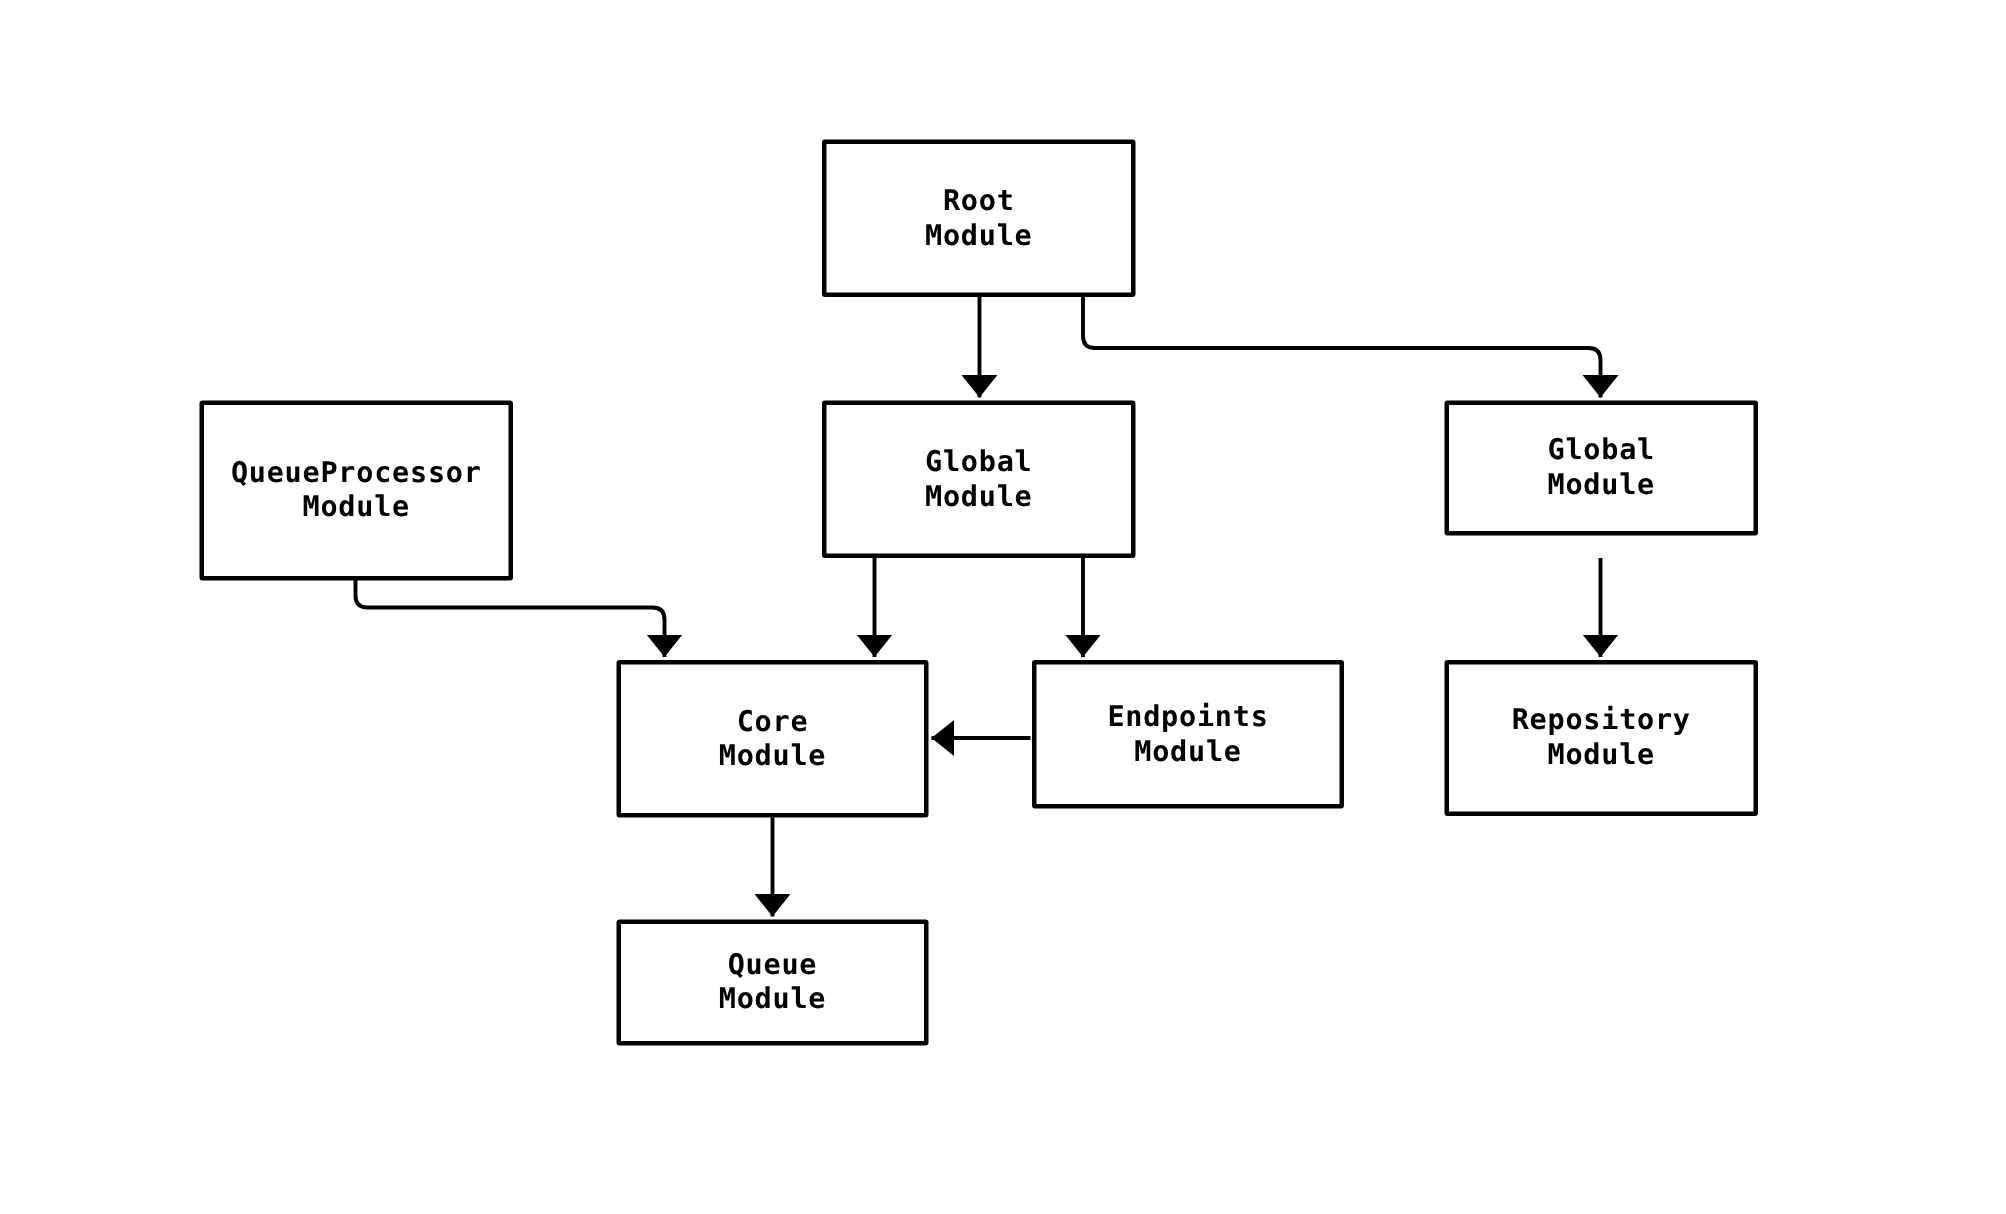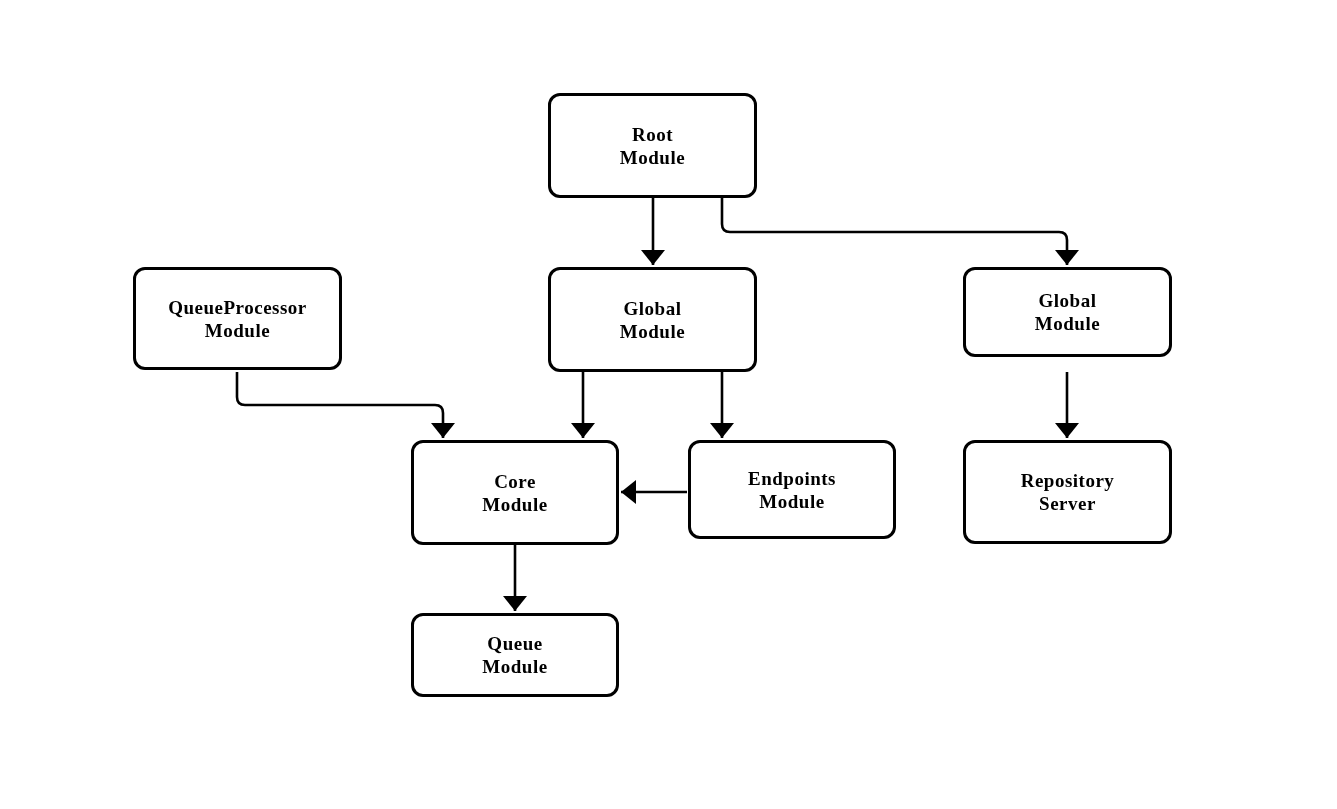--- a/index.html
+++ b/index.html
@@ -20,25 +20,24 @@
     left: 0;
     top: 0;
     width: 1337px;
     height: 809px;
   }
   .node {
     position: absolute;
     box-sizing: border-box;
     background: #ffffff;
     border: 3px solid #000000;
-    border-radius: 12px;
+    border-radius: 2px;
     display: flex;
     align-items: center;
     justify-content: center;
-    font-family: Liberation Serif, serif;
   }
   .node-label {
     font-size: 19px;
     font-weight: bold;
     line-height: 23px;
     color: #000000;
     text-align: center;
     white-space: pre-line;
     letter-spacing: 0.5px;
   }
@@ -64,21 +63,21 @@
       <path d="M1067,372 L1067,438" marker-end="url(#arrowhead)"></path>
       <path d="M515,545 L515,611" marker-end="url(#arrowhead)"></path>
     </g>
   </svg>
 
   <div class="node" style="left:548px; top:93px; width:209px; height:105px;">
     <span class="node-label">Root
 Module</span>
   </div>
 
-  <div class="node" style="left:133px; top:267px; width:209px; height:103px;">
+  <div class="node" style="left:133px; top:267px; width:209px; height:120px;">
     <span class="node-label">QueueProcessor
 Module</span>
   </div>
 
   <div class="node" style="left:548px; top:267px; width:209px; height:105px;">
     <span class="node-label">Global
 Module</span>
   </div>
 
   <div class="node" style="left:963px; top:267px; width:209px; height:90px;">
@@ -91,21 +90,21 @@
 Module</span>
   </div>
 
   <div class="node" style="left:688px; top:440px; width:208px; height:99px;">
     <span class="node-label">Endpoints
 Module</span>
   </div>
 
   <div class="node" style="left:963px; top:440px; width:209px; height:104px;">
     <span class="node-label">Repository
-Server</span>
+Module</span>
   </div>
 
   <div class="node" style="left:411px; top:613px; width:208px; height:84px;">
     <span class="node-label">Queue
 Module</span>
   </div>
 
 </div>
 
 </body></html>

